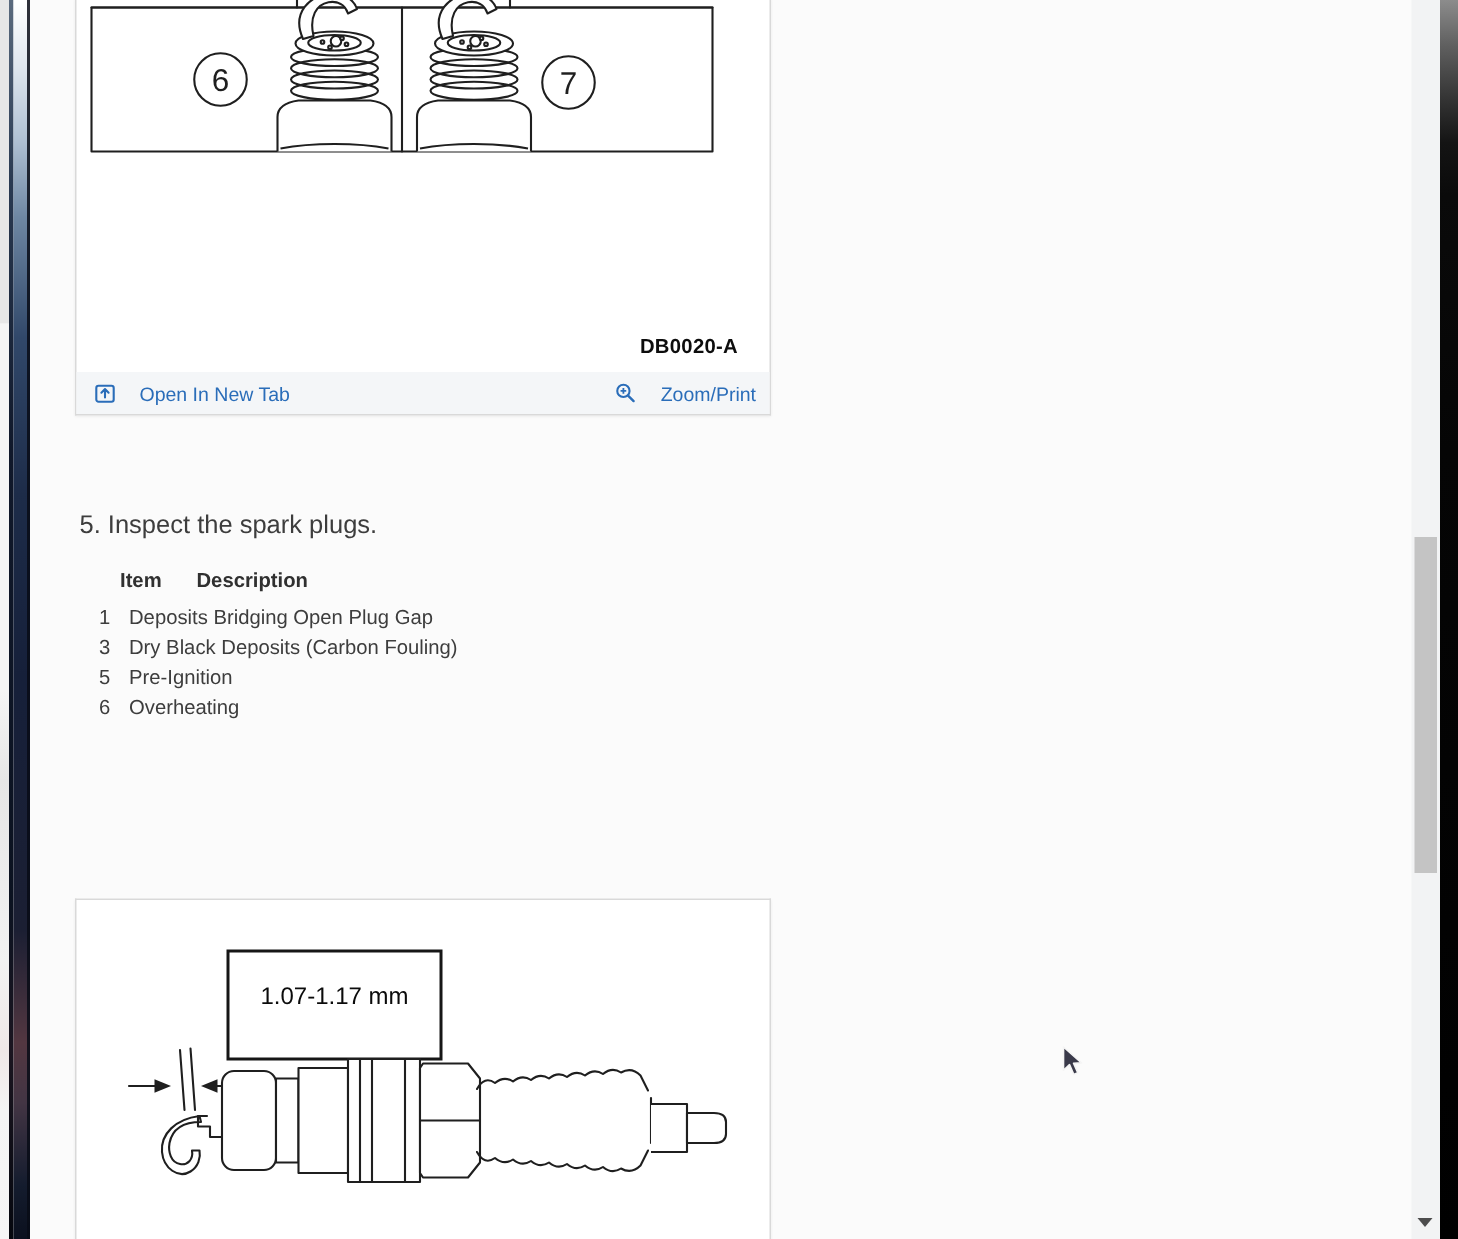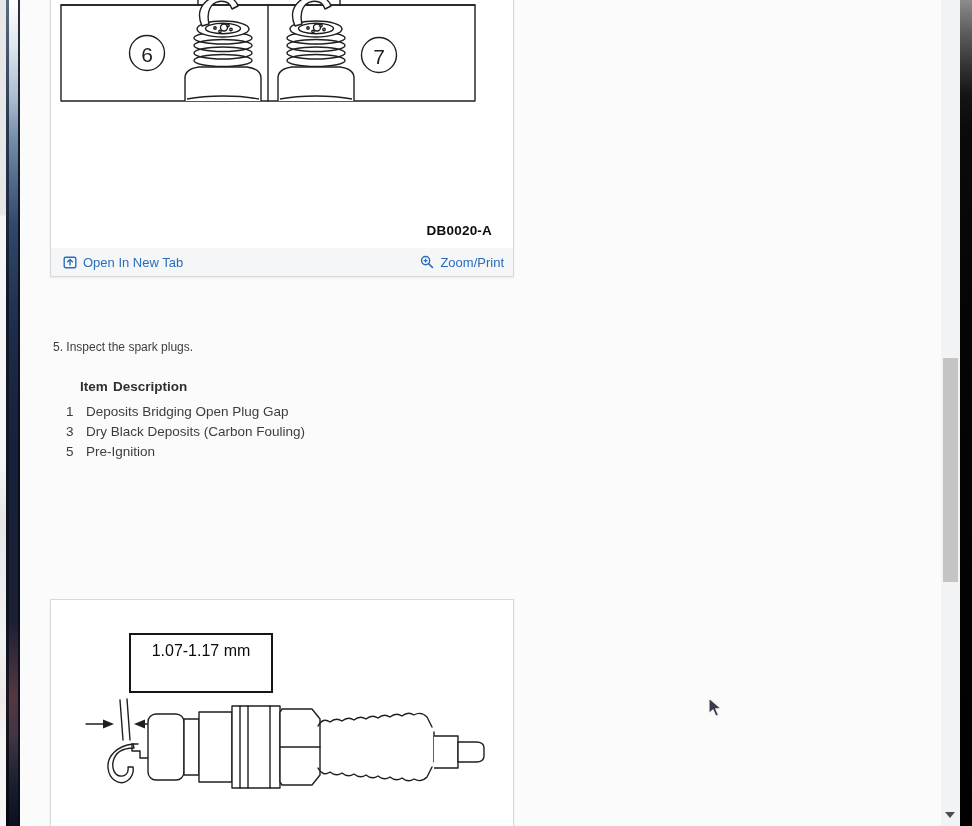--- a/index.html
+++ b/index.html
@@ -45,34 +45,34 @@
   .figure-card.bottom{top:599px;height:230px;border-bottom:none;}
   .fig-code{
     position:absolute;top:225px;right:21px;
     font-size:13.5px;font-weight:bold;color:#0d0d0d;letter-spacing:.2px;
   }
   .fig-footer{
     position:absolute;left:0;right:0;bottom:0;height:28px;background:#f4f6f8;
     display:flex;align-items:center;justify-content:space-between;
     padding:0 9px 0 12px;box-sizing:border-box;
   }
-  .fig-link{display:flex;align-items:center;gap:6px;color:#2a6db9;font-size:13px;text-decoration:none;cursor:pointer;}
+  .fig-link{display:flex;align-items:center;gap:16px;color:#2a6db9;font-size:13px;text-decoration:none;cursor:pointer;}
   .fig-link svg{display:block;}
   
-  .step-text{position:absolute;left:53px;top:340px;font-size:12px;color:#3d3d3d;}
+  .step-text{position:absolute;left:53px;top:340px;font-size:17px;color:#3d3d3d;}
   .legend{position:absolute;left:64px;top:379px;font-size:13.5px;color:#3d3d3d;}
   .legend .hdr{font-weight:bold;color:#303030;margin-bottom:8px;}
-  .legend .hdr .h-item{display:inline-block;width:31px;margin-right:2px;padding-left:16px;}
+  .legend .hdr .h-item{display:inline-block;width:31px;margin-right:20px;padding-left:16px;}
   .legend .row{line-height:20px;padding-left:2px;}
   .legend .row .num{display:inline-block;width:18px;margin-right:2px;}
   
   .spec-box{
-    position:absolute;left:78px;top:33px;width:140px;height:52px;
+    position:absolute;left:100px;top:33px;width:140px;height:52px;
     border:2px solid #161616;background:#fff;text-align:center;
-    font-size:16px;line-height:24px;color:#0b0b0b;padding-top:4px;box-sizing:content-box;
+    font-size:16px;line-height:24px;color:#0b0b0b;padding-top:18px;box-sizing:content-box;
   }
   
   .draw{stroke:#1f1f1f;fill:none;stroke-width:1.4;stroke-linecap:round;stroke-linejoin:round;}
   .drawf{stroke:#1f1f1f;fill:#ffffff;stroke-width:1.4;stroke-linejoin:round;}
   .cursor{position:absolute;left:708px;top:697px;z-index:9;}
 </style>
 </head>
 <body>
 
 <div class="left-strip">
@@ -144,20 +144,21 @@
 
 <div class="step-text">5. Inspect the spark plugs.</div>
 
 <div class="legend">
   <div class="hdr">
     <span class="h-item">Item</span><span>Description</span>
   </div>
   <div class="row"><span class="num">1</span><span>Deposits Bridging Open Plug Gap</span></div>
   <div class="row"><span class="num">3</span><span>Dry Black Deposits (Carbon Fouling)</span></div>
   <div class="row"><span class="num">5</span><span>Pre-Ignition</span></div>
+  <div class="row"><span class="num">6</span><span>Overheating</span></div>
 </div>
 
 <div class="figure-card bottom">
   <div class="spec-box">
     <div>1.07-1.17 mm</div>
   </div>
   <svg style="position:absolute;left:33px;top:92px;" width="422" height="126" viewBox="0 0 422 126">
     <g transform="translate(0,6)">
 
       <path class="draw" d="M36,2 L39,42 M43,1 L46,42"></path>

